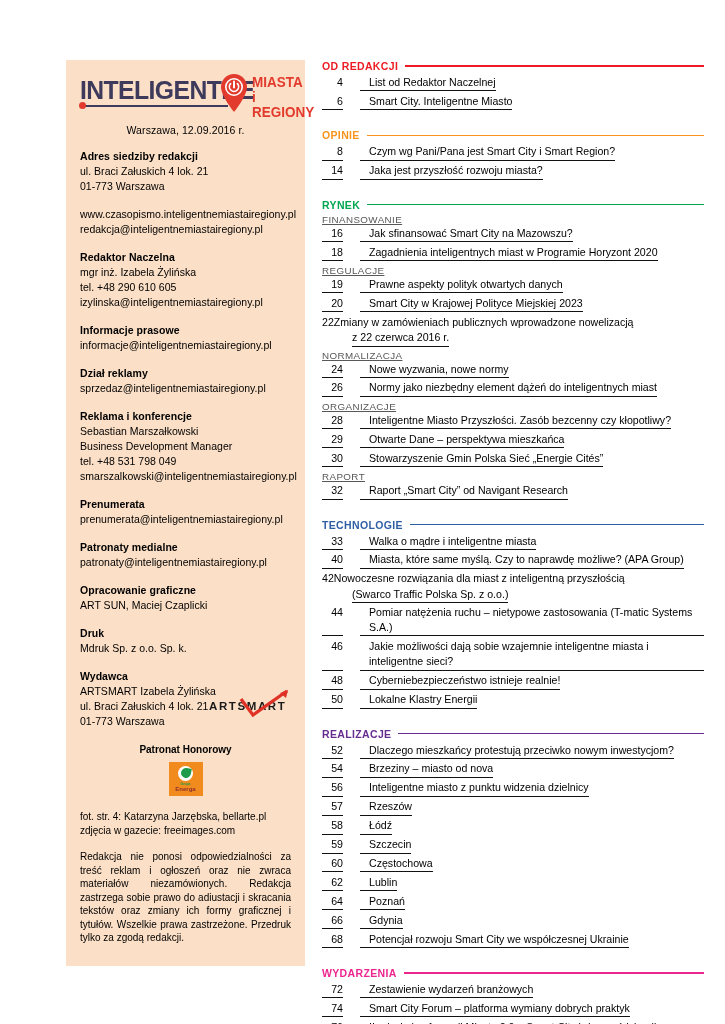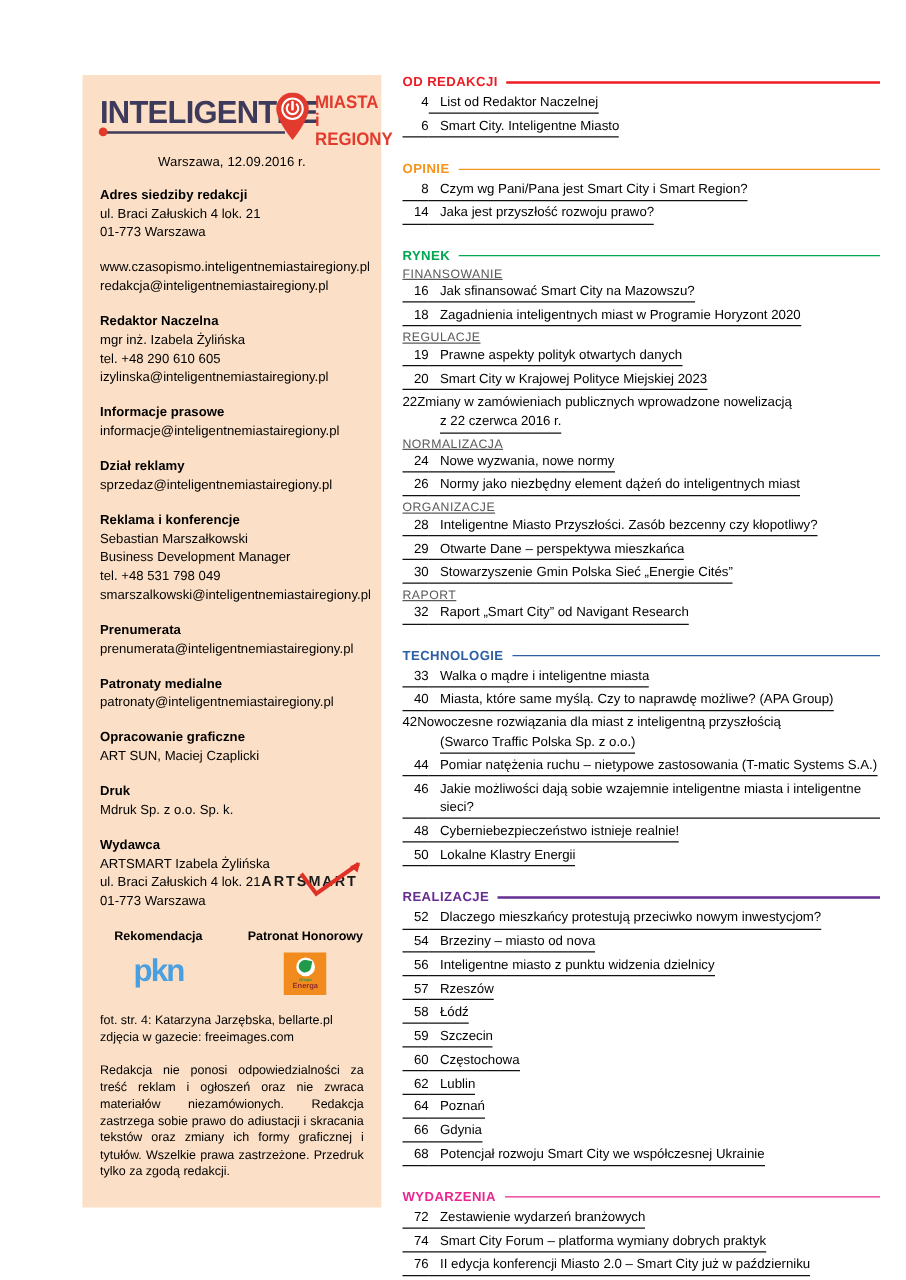--- a/index.html
+++ b/index.html
@@ -173,20 +173,21 @@
     margin-bottom: 1.5px;
   }
   .entry .num {
     width: 21px; flex: 0 0 21px;
     text-align: right; padding-right: 0px;
   }
   .entry .txt {
     padding-left: 9px;
     border-bottom: 1.1px solid #111;
     display: inline-block;
+    margin-left: 17px;
   }
   .entry.numbered-underline .num {
     border-bottom: 1.1px solid #111;
   }
   .entry-two { display: block; margin-bottom: 1.5px; }
   .entry-two .l1 {
     display: flex; font-size: 10.6px; line-height: 15.4px;
   }
   .entry-two .l2 {
     font-size: 10.6px; line-height: 15.4px;
@@ -287,26 +288,20 @@
         <div class="artsmart-text">ARTSMART</div>
         <svg class="artsmart-arrow" width="64" height="30" viewBox="0 0 64 30">
           <path d="M10 10 L22 26 L56 2" fill="none" stroke="#e03127" stroke-width="3.2"></path>
           <path d="M57 1 L49 4 L55 9 Z" fill="#e03127"></path>
         </svg>
       </div>
     </div>
 
     <div class="patrons">
       <div class="patron-col">
-        <div class="patron-title">Rekomendacja</div>
-        <div class="pkn-logo">
-          <span class="pkn-text">pkn</span>
-        </div>
-      </div>
-      <div class="patron-col">
         <div class="patron-title">Patronat Honorowy</div>
         <div class="energa-logo">
           <div class="energa-circle">
             <div class="energa-leaf"></div>
           </div>
           <div class="energa-cap">Grupa</div>
           <div class="energa-cap2">Energa</div>
         </div>
       </div>
     </div>
@@ -342,21 +337,21 @@
       <div class="sec-head">
         <span class="sec-title" style="color:#f7941e">OPINIE</span>
         <span class="sec-rule" style="background:#f7941e"></span>
       </div>
       <div class="entry numbered-underline">
           <span class="num">8</span>
           <span class="txt">Czym wg Pani/Pana jest Smart City i Smart Region?</span>
         </div>
       <div class="entry numbered-underline">
           <span class="num">14</span>
-          <span class="txt">Jaka jest przyszłość rozwoju prawo?</span>
+          <span class="txt">Jaka jest przyszłość rozwoju miasta?</span>
         </div>
     </div>
 
     <div class="gap-md"></div>
 
     <div class="sec">
       <div class="sec-head">
         <span class="sec-title" style="color:#00a651">RYNEK</span>
         <span class="sec-rule" style="background:#00a651"></span>
       </div>

